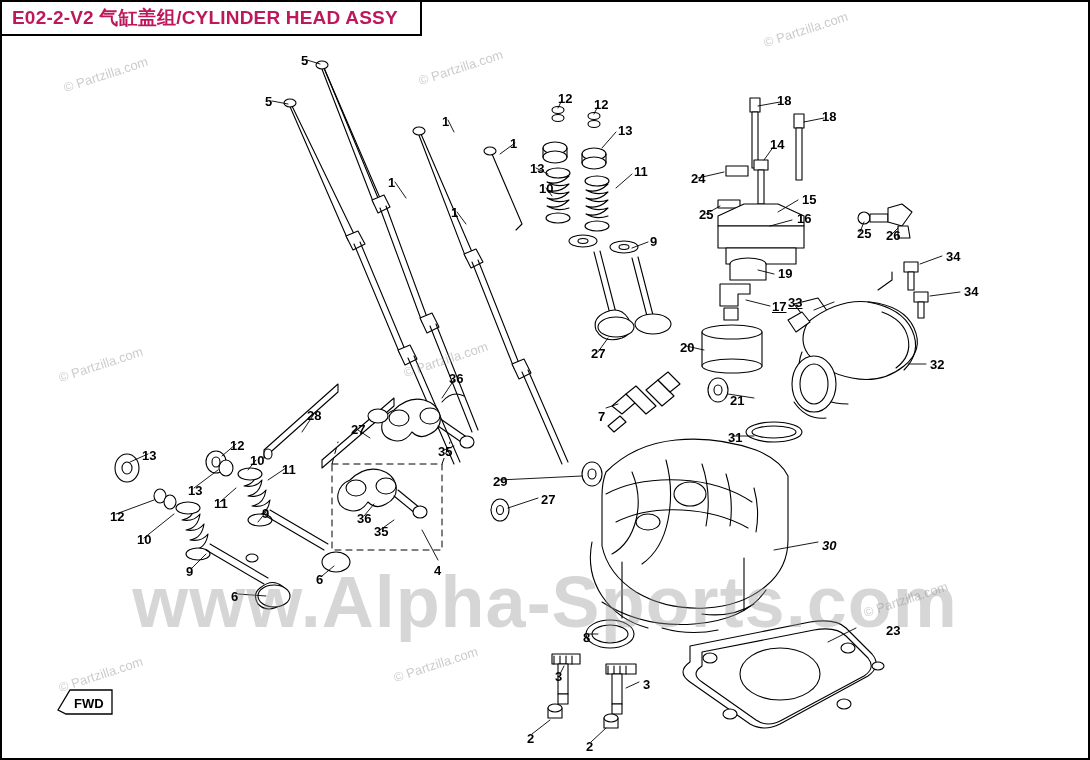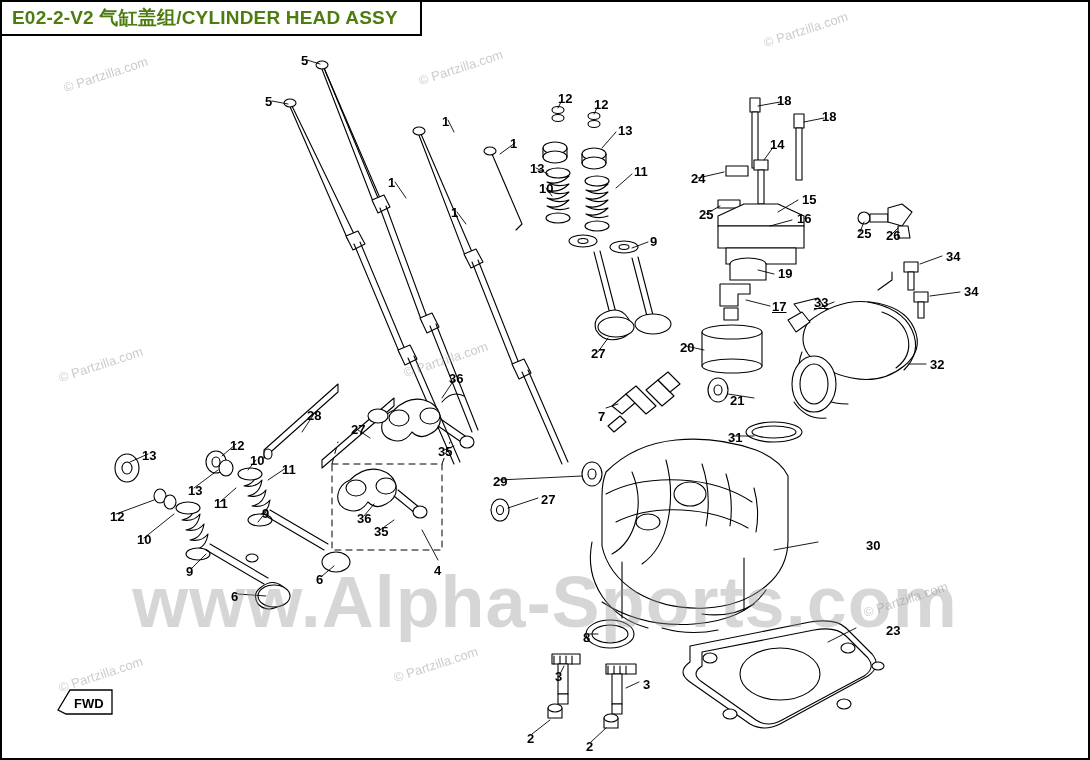--- a/index.html
+++ b/index.html
@@ -23,21 +23,21 @@
     left:0;top:0;
     width:420px;height:34px;
     background:#fff;
     border-right:2px solid #000;
     border-bottom:2px solid #000;
     box-sizing:border-box;
     display:flex;align-items:center;
     padding-left:10px;
   }
   #title-bar .t{
-    font-size:19px;font-weight:bold;color:#4d7c0f;
+    font-size:19px;font-weight:bold;color:#be185d;
     letter-spacing:0.2px;white-space:nowrap;
   }
   
   .wm{
     position:absolute;
     color:#8c8c8c;
     opacity:.45;
     font-family:"Liberation Sans", sans-serif;
     pointer-events:none;
     white-space:nowrap;
@@ -446,21 +446,21 @@
       <div class="lbl" style="left: 689px; top: 170px;">24</div>
       <div class="lbl" style="left: 697px; top: 206px;">25</div>
       <div class="lbl" style="left: 800px; top: 191px;">15</div>
       <div class="lbl" style="left: 795px; top: 210px;">16</div>
       <div class="lbl" style="left: 855px; top: 225px;">25</div>
       <div class="lbl" style="left: 884px; top: 227px;">26</div>
       <div class="lbl" style="left: 944px; top: 248px;">34</div>
       <div class="lbl" style="left: 962px; top: 283px;">34</div>
       <div class="lbl" style="left: 776px; top: 265px;">19</div>
       <div class="lbl" style="left: 770px; top: 298px; text-decoration: underline;">17</div>
-      <div class="lbl" style="left: 812px; top: 294px; text-decoration: underline;">33</div>
+      <div class="lbl" style="left: 786px; top: 294px; text-decoration: underline;">33</div>
       <div class="lbl" style="left: 928px; top: 356px;">32</div>
       <div class="lbl" style="left: 678px; top: 339px;">20</div>
       <div class="lbl" style="left: 728px; top: 392px;">21</div>
       <div class="lbl" style="left: 726px; top: 429px;">31</div>
       <div class="lbl" style="left: 305px; top: 407px;">28</div>
       <div class="lbl" style="left: 349px; top: 421px;">27</div>
       <div class="lbl" style="left: 447px; top: 370px;">36</div>
       <div class="lbl" style="left: 436px; top: 443px;">35</div>
       <div class="lbl" style="left: 491px; top: 473px;">29</div>
       <div class="lbl" style="left: 539px; top: 491px;">27</div>
@@ -478,16 +478,16 @@
       <div class="lbl" style="left: 184px; top: 563px;">9</div>
       <div class="lbl" style="left: 260px; top: 505px;">9</div>
       <div class="lbl" style="left: 229px; top: 588px;">6</div>
       <div class="lbl" style="left: 314px; top: 571px;">6</div>
       <div class="lbl" style="left: 581px; top: 629px;">8</div>
       <div class="lbl" style="left: 553px; top: 668px;">3</div>
       <div class="lbl" style="left: 641px; top: 676px;">3</div>
       <div class="lbl" style="left: 525px; top: 730px;">2</div>
       <div class="lbl" style="left: 584px; top: 738px;">2</div>
       <div class="lbl" style="left: 884px; top: 622px;">23</div>
-      <div class="lbl" style="left: 864px; top: 537px;">30</div>
+      <div class="lbl" style="left: 820px; top: 537px; font-style: italic;">30</div>
     </div>
 
 </div>
 
 </body></html>

